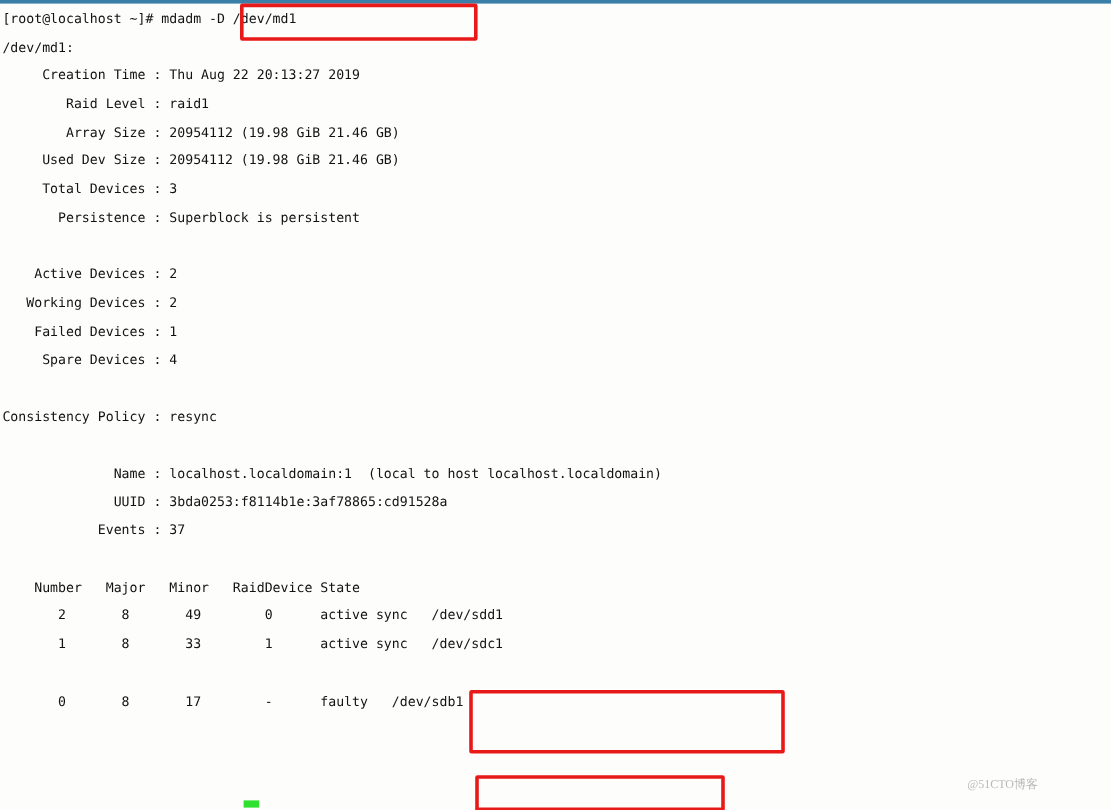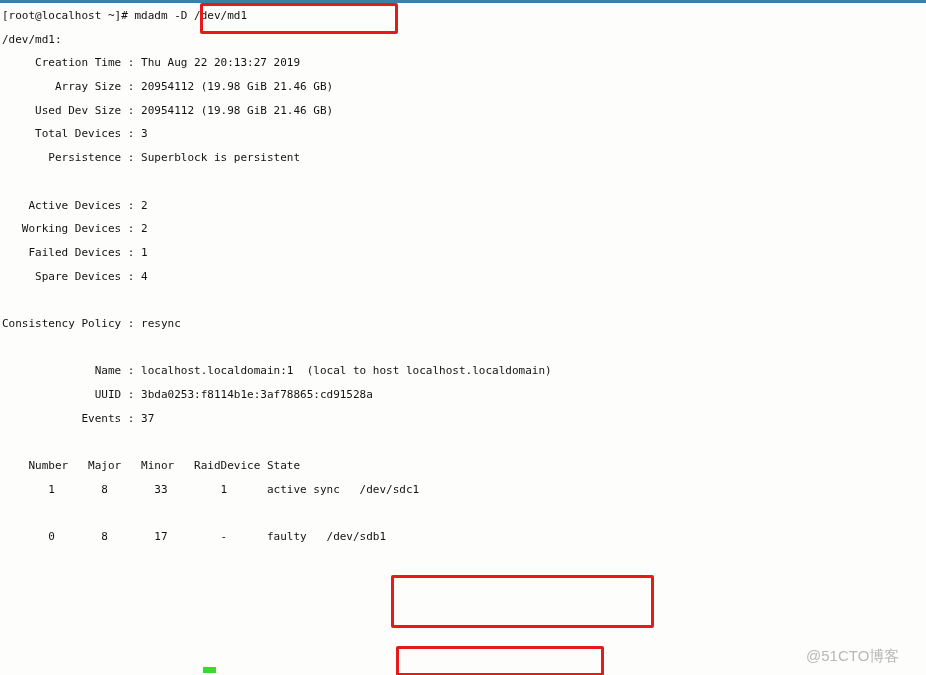--- a/index.html
+++ b/index.html
@@ -73,54 +73,56 @@
     left: 203px;
     top: 667px;
     width: 13px;
     height: 6px;
     background: #2fe02f;
   }
   #watermark {
     position: absolute;
     left: 806px;
     top: 647px;
-    font-family: Liberation Sans, sans-serif;
-    font-size: 15px;
+    font-family: Liberation Serif, serif;
+    font-size: 10px;
     color: #b8b8b8;
     white-space: pre;
   }
 </style>
 </head>
 <body>
 
 <div id="screen">
 
   <div id="top-bar"></div>
 
   <div id="console">
     <div class="line">[root@localhost ~]# mdadm -D /dev/md1</div>
     <div class="line">/dev/md1:</div>
     <div class="line">     Creation Time : Thu Aug 22 20:13:27 2019</div>
+    <div class="line">        Raid Level : raid1</div>
     <div class="line">        Array Size : 20954112 (19.98 GiB 21.46 GB)</div>
     <div class="line">     Used Dev Size : 20954112 (19.98 GiB 21.46 GB)</div>
     <div class="line">     Total Devices : 3</div>
     <div class="line">       Persistence : Superblock is persistent</div>
     <div class="line blank"></div>
     <div class="line">    Active Devices : 2</div>
     <div class="line">   Working Devices : 2</div>
     <div class="line">    Failed Devices : 1</div>
     <div class="line">     Spare Devices : 4</div>
     <div class="line blank"></div>
     <div class="line">Consistency Policy : resync</div>
     <div class="line blank"></div>
     <div class="line">              Name : localhost.localdomain:1  (local to host localhost.localdomain)</div>
     <div class="line">              UUID : 3bda0253:f8114b1e:3af78865:cd91528a</div>
     <div class="line">            Events : 37</div>
     <div class="line blank"></div>
     <div class="line">    Number   Major   Minor   RaidDevice State</div>
+    <div class="line">       2       8       49        0      active sync   /dev/sdd1</div>
     <div class="line">       1       8       33        1      active sync   /dev/sdc1</div>
     <div class="line blank"></div>
     <div class="line">       0       8       17        -      faulty   /dev/sdb1</div>
   </div>
 
   <div class="redbox" id="redbox-command"></div>
   <div class="redbox" id="redbox-active-rows"></div>
   <div class="redbox" id="redbox-faulty-row"></div>
 
   <div id="cursor"></div>

